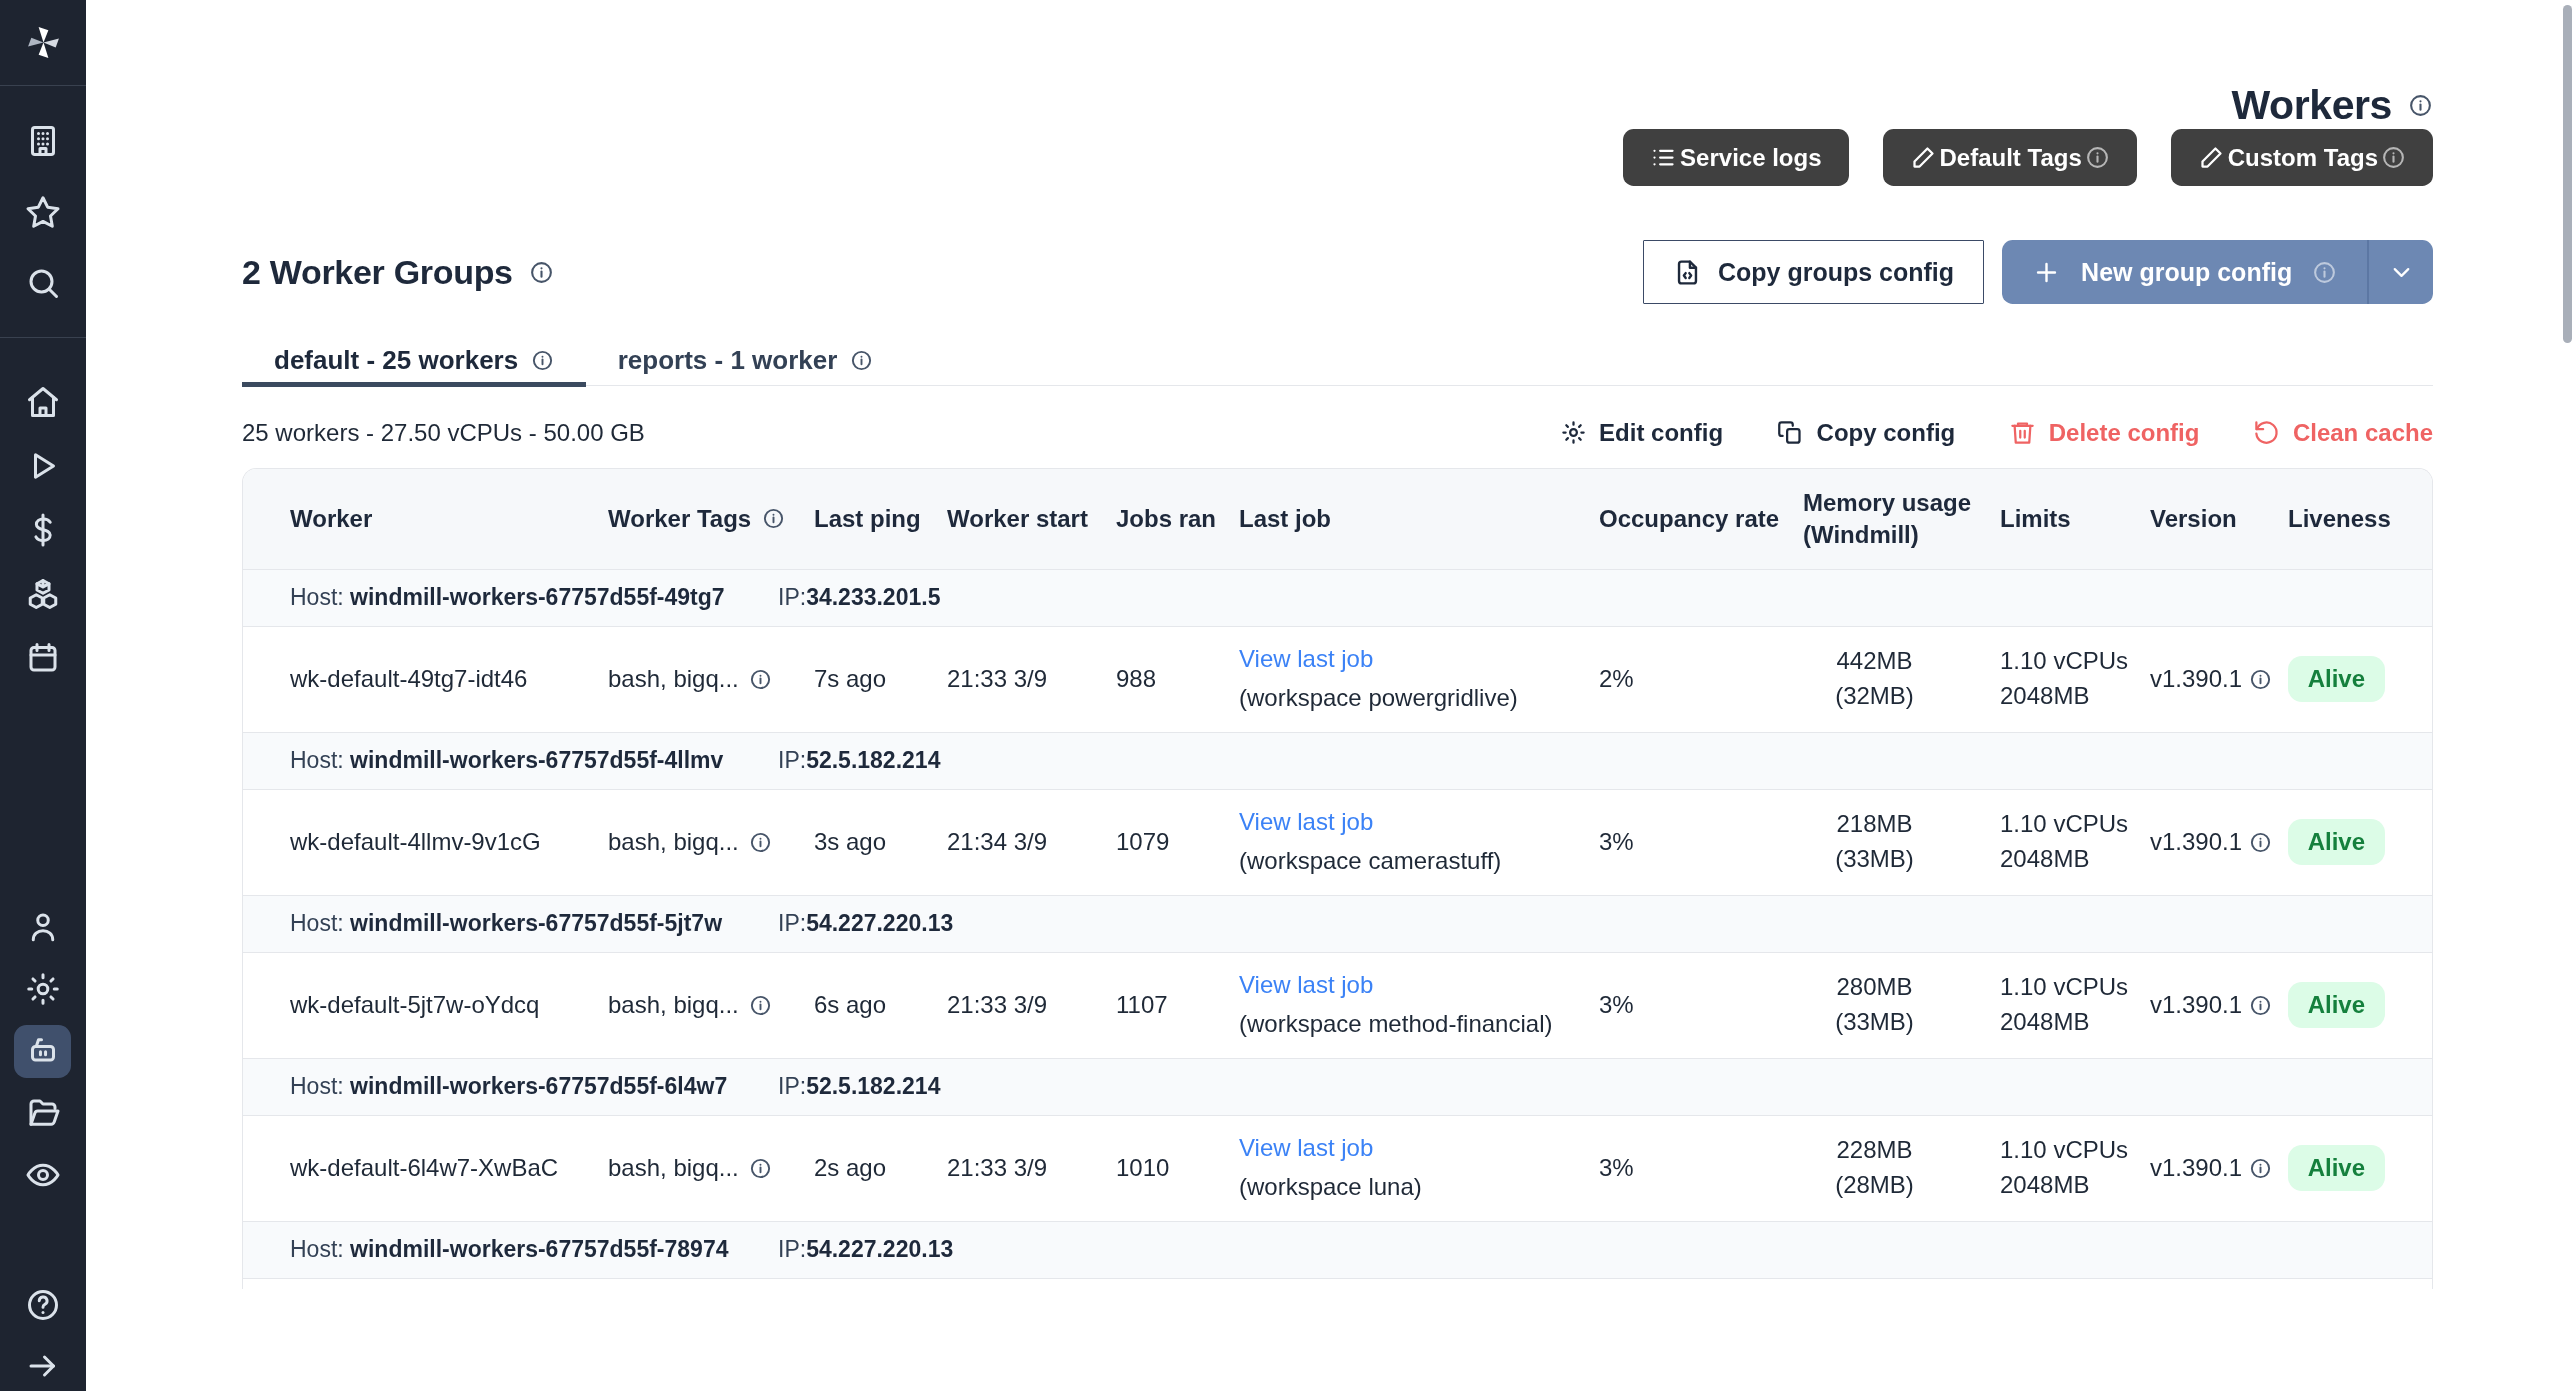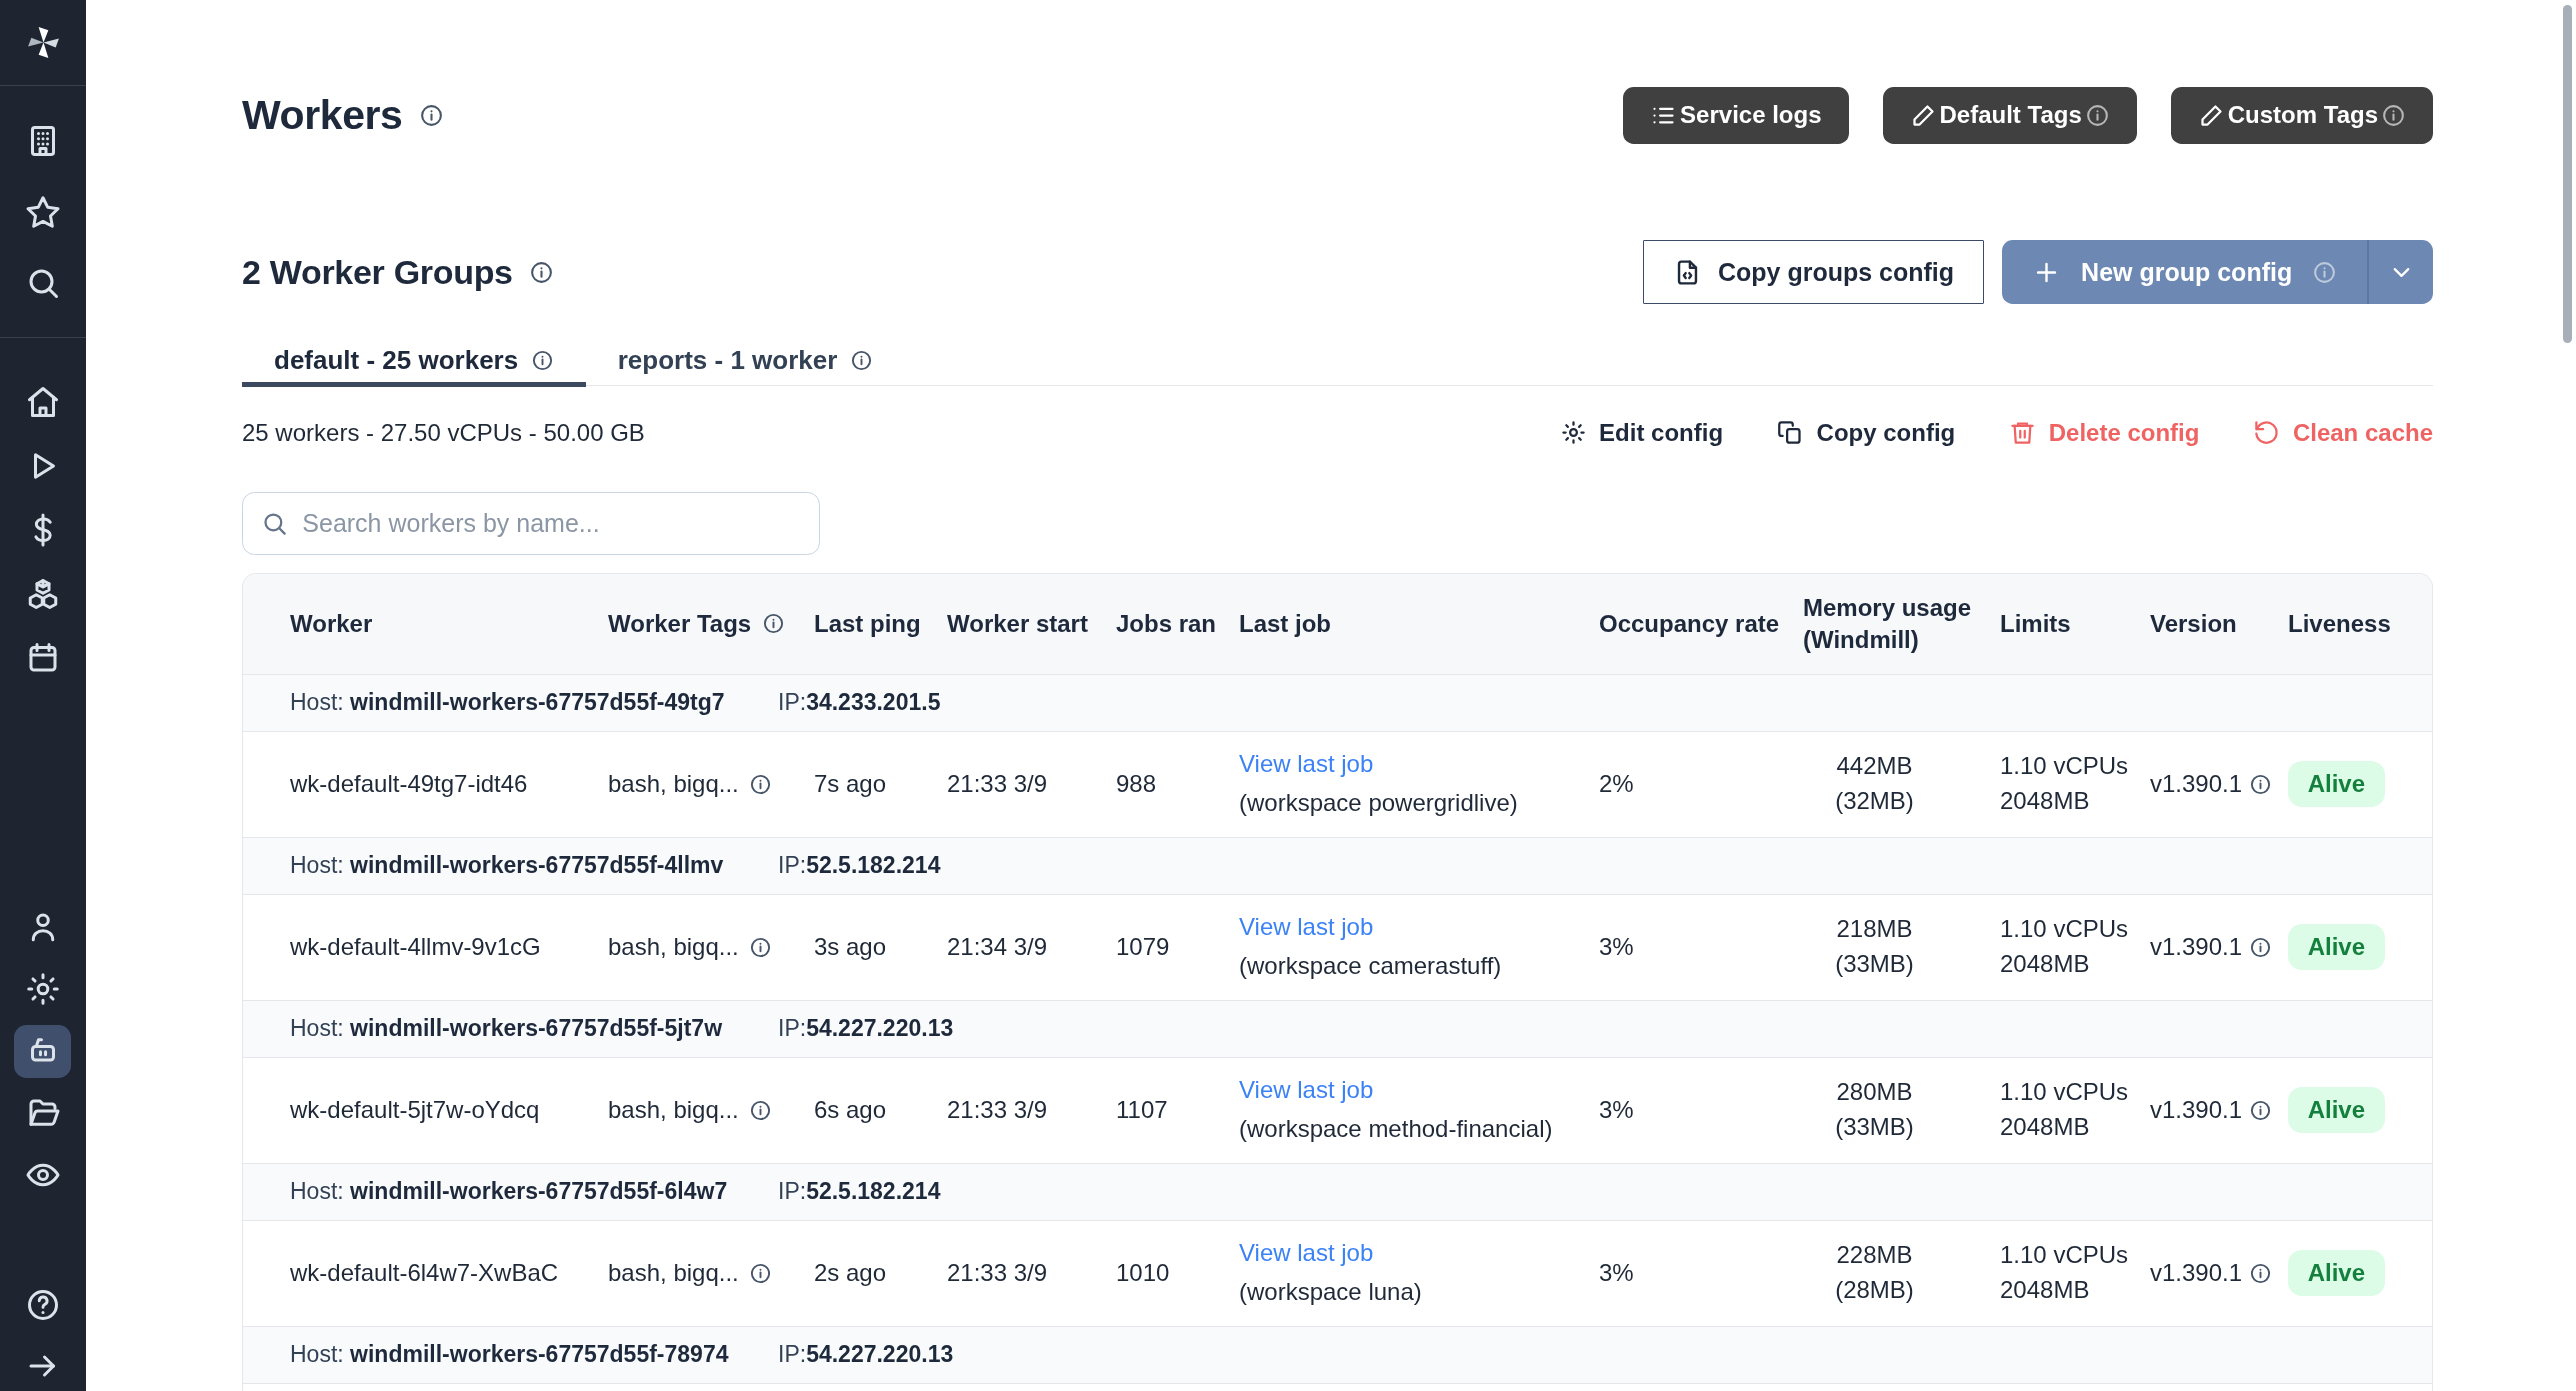--- a/index.html
+++ b/index.html
@@ -23,21 +23,21 @@
   .sb-btn.active { position:relative; }
   .sb-btn.active::before { content:""; position:absolute; left:14.3px; top:4.5px; width:57px; height:53px;
     background:#40506c; border-radius:12.5px; }
   .sb-btn.active svg { position:relative; z-index:1; }
   .sb-btn svg { width:36px; height:36px; }
   .logo-wrap svg { width:39px; height:39px; }
 
   
   .main { position:absolute; left:242px; top:0; width:2191px; }
 
-  .title-row { margin-top:82px; height:66px; display:flex; align-items:center; justify-content:space-between; }
+  .title-row { margin-top:82px; height:66px; display:flex; align-items:flex-end; justify-content:space-between;flex-direction:column; }
   .page-title-wrap { display:flex; align-items:center; gap:16px; }
   .page-title { font-size:41px; font-weight:700; color:#1e293b; letter-spacing:-0.4px; }
   .info-ic { color:#475569; display:inline-flex; }
   .info-ic svg { width:25px; height:25px; }
   .hdr-buttons { display:flex; gap:34px; }
   .dark-btn { height:57px; padding:0 27px; border:none; border-radius:10.7px; background:#404040;
     color:#fff; font-size:24px; font-weight:600; display:flex; align-items:center; gap:3px;
     font-family:inherit; cursor:pointer; }
   .dark-btn svg.lead { width:27px; height:27px; }
   .dark-btn .info-ic { color:rgba(255,255,255,.62); }
@@ -378,27 +378,20 @@
       <button class="cfg-btn red">
         <svg class="st" viewBox="0 0 24 24">
           <path d="M3 3v6h6"></path>
             <path d="M3.5 9a9 9 0 1 1-.5 4"></path>
           </svg>
         <span>Clean cache</span>
       </button>
     </div>
   </div>
 
-  <div class="search-wrap">
-    <svg class="st" viewBox="0 0 24 24">
-      <circle cx="11" cy="11" r="7"></circle>
-        <path d="M16.5 16.5L21 21"></path>
-      </svg>
-    <input class="search-input" placeholder="Search workers by name..." style="">
-  </div>
 
   <div class="table">
     <div class="tgrid thead">
       <div>
           <span>Worker</span>
         </div>
       <div>
         <span>Worker Tags</span>
         <span class="info-ic">
           <svg class="st" viewBox="0 0 24 24">

